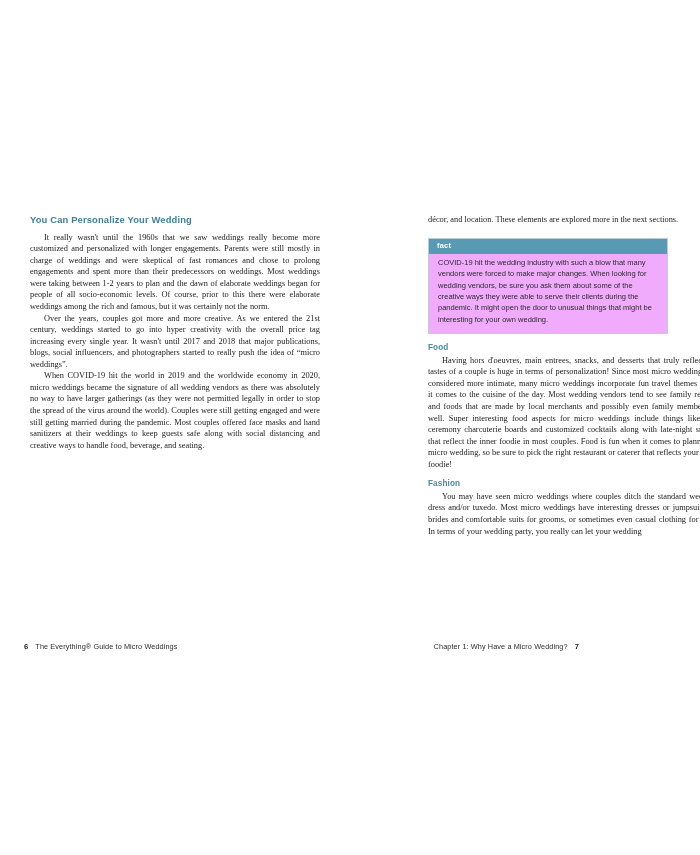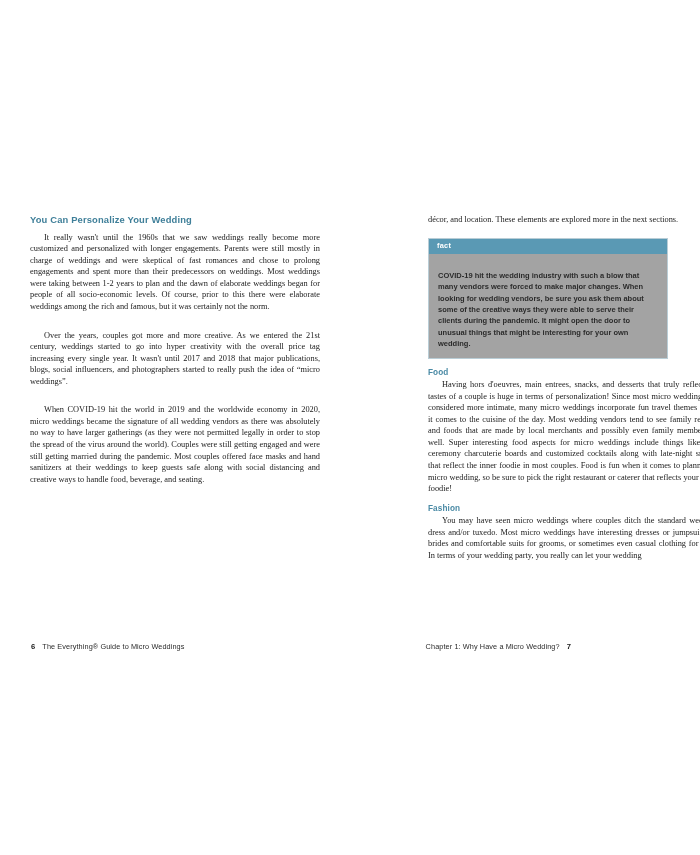--- a/index.html
+++ b/index.html
@@ -60,45 +60,44 @@
     font-family: "Liberation Serif", serif;
     font-size: 8.35px;
     line-height: 11.55px;
     color: #1a1a1a;
     text-align: justify;
     text-justify: inter-word;
     text-indent: 14px;
     hyphens: manual;
   }
   p.body.no-indent { text-indent: 0; }
-  p.body + p.body { margin-top: 17px; }
+  p.body + p.body { margin-top: 0; }
 
   .gap-before { margin-top: 9px !important; }
 
   
   .callout {
     margin: 12px 0 0 0;
     width: 240px;
     border: 1px solid #b9cdd6;
-    background: #a3a3a3;
+    background: #f0abfc;
     box-sizing: border-box;
   }
   .callout-header {
     background: #5a99b4;
     color: #ffffff;
     font-family: "Liberation Sans", sans-serif;
     font-size: 7.4px;
     font-weight: bold;
     letter-spacing: 0.25px;
     padding: 3.5px 8px 3.5px 8px;
     line-height: 1.1;
   }
   .callout-body {
-    padding: 16px 9px 8px 9px;
-    font-weight: bold;
+    padding: 3px 9px 8px 9px;
   }
   .callout-body p {
     margin: 0;
     font-family: "Liberation Sans", sans-serif;
     font-size: 7.5px;
     line-height: 11.4px;
     color: #2b2b2b;
     text-align: left;
     text-indent: 0;
   }
@@ -107,22 +106,22 @@
   .footer {
     position: absolute;
     top: 642px;
     font-family: "Liberation Sans", sans-serif;
     font-size: 7.3px;
     color: #2b2b2b;
     letter-spacing: 0.1px;
     white-space: nowrap;
     line-height: 1.2;
   }
-  .footer-left  { left: 31px; }
-  .footer-right { right: 40px; }
+  .footer-left  { left: 24px; }
+  .footer-right { right: 32px; }
 
   .folio {
     font-weight: bold;
     font-size: 7.6px;
     color: #1a1a1a;
   }
   .folio-left  { margin-right: 7px; }
   .folio-right { margin-left: 7px; }
 
   .footer-text { font-weight: normal; }

